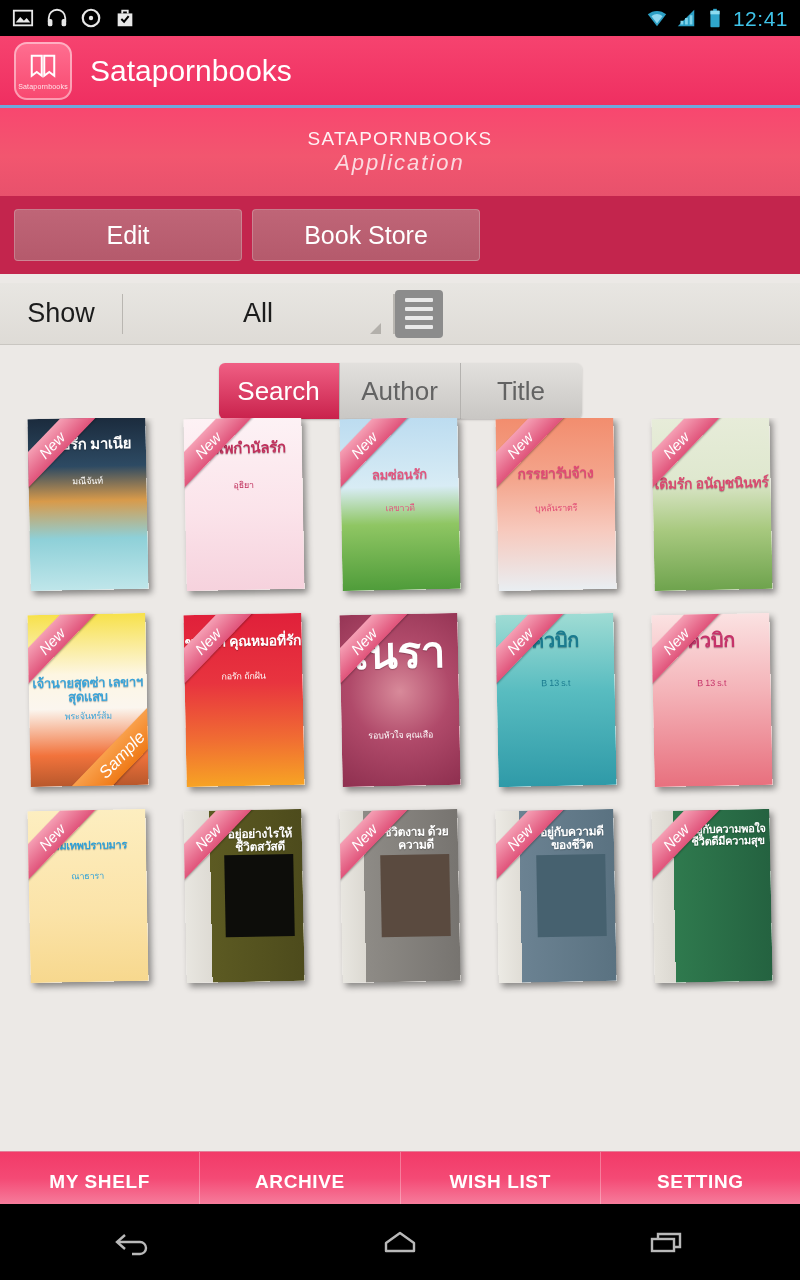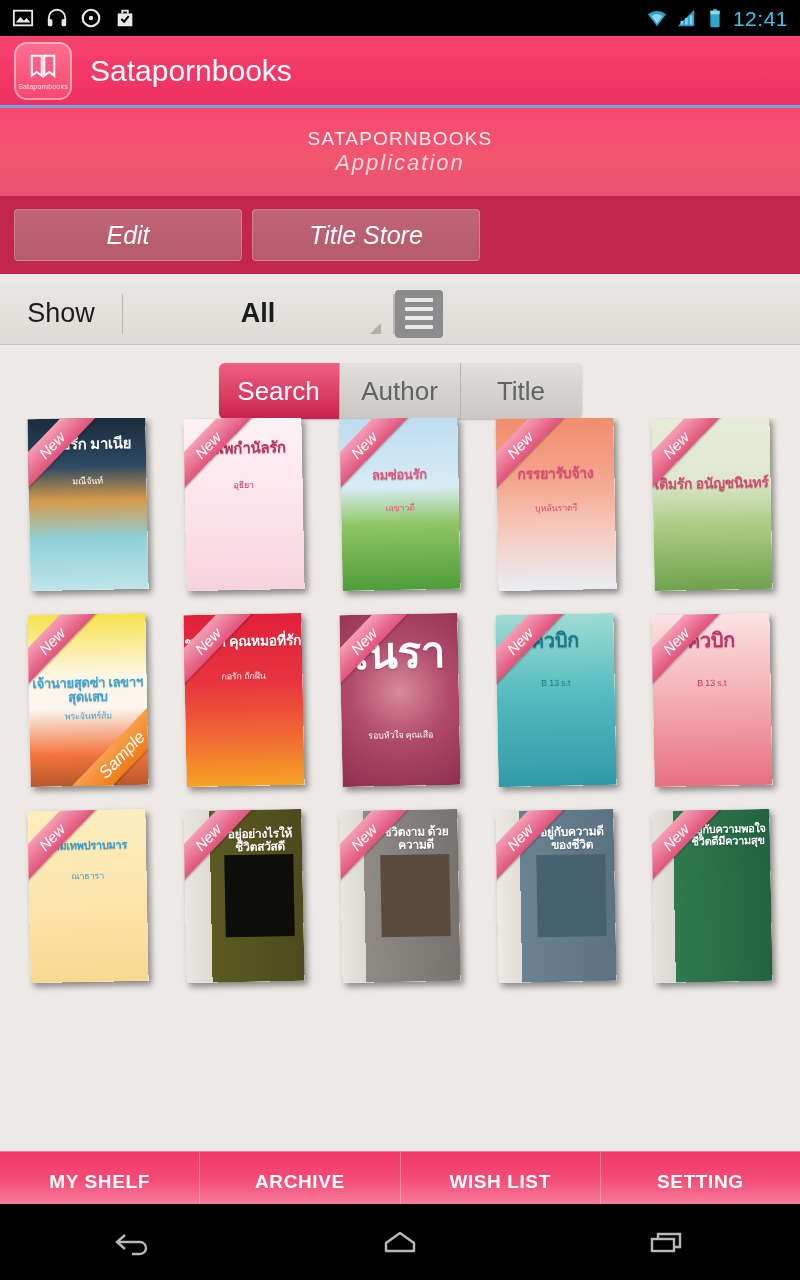--- a/index.html
+++ b/index.html
@@ -53,21 +53,21 @@
     font-weight:400;
   }
   .banner .b2 {
     color:#fff; opacity:.78; font-size:22px; font-style:italic; letter-spacing:2px;
     line-height:1.2; font-family:"Liberation Sans", sans-serif;
   }
 
   
   .navbar {
     height:78px; background:#c3254d; display:flex; align-items:center;
-    padding:0 14px; gap:10px; position:relative;font-style:italic;
+    padding:0 14px; gap:10px; position:relative;
   }
   .navbtn {
     width:228px; height:52px; border-radius:4px;
     background:linear-gradient(#bf6577,#b55a6c);
     border:1px solid rgba(255,255,255,.22);
     color:#fff; font-size:25px; display:flex; align-items:center; justify-content:center;
     flex:none; cursor:pointer;
   }
   .navtitle {
     flex:1; text-align:center; color:#fff; font-size:28px; font-weight:bold;
@@ -80,21 +80,21 @@
     border-bottom:1px solid #c9c6c1; display:flex; align-items:center;
     position:relative;
     margin-top:9px;
   }
   .sb-show {
     width:122px; text-align:center; font-size:27px; color:#1c1c1c;
   }
   .sb-div { width:1px; height:40px; background:#b9b6b1; }
   .sb-filter {
     width:270px; position:relative; display:flex; align-items:center; justify-content:center;
-    height:100%; cursor:pointer;font-weight:bold;
+    height:100%; cursor:pointer;
   }
   .sb-filter span { font-size:27px; color:#1c1c1c; }
   .sb-filter .caret {
     position:absolute; right:12px; bottom:10px; width:0; height:0;
     border-left:11px solid transparent; border-bottom:11px solid #b3b0ab;
   }
   .sb-searchwrap {
     flex:1; display:flex; align-items:center; gap:12px; padding-left:22px;
     height:100%; position:relative;
   }
@@ -247,21 +247,21 @@
     <div class="apptitle">Satapornbooks</div>
   </div>
 
   <div class="banner">
     <div class="b1">SATAPORNBOOKS</div>
     <div class="b2">Application</div>
   </div>
 
   <div class="navbar">
     <div class="navbtn">Edit</div>
-    <div class="navbtn">Title Store</div>
+    <div class="navbtn">Book Store</div>
   </div>
 
   <div class="searchbar">
     <div class="sb-show">Show</div>
     <div class="sb-div"></div>
     <div class="sb-filter">
       <span>All</span>
       <i class="caret"></i>
     </div>
     <div class="sb-div"></div>

